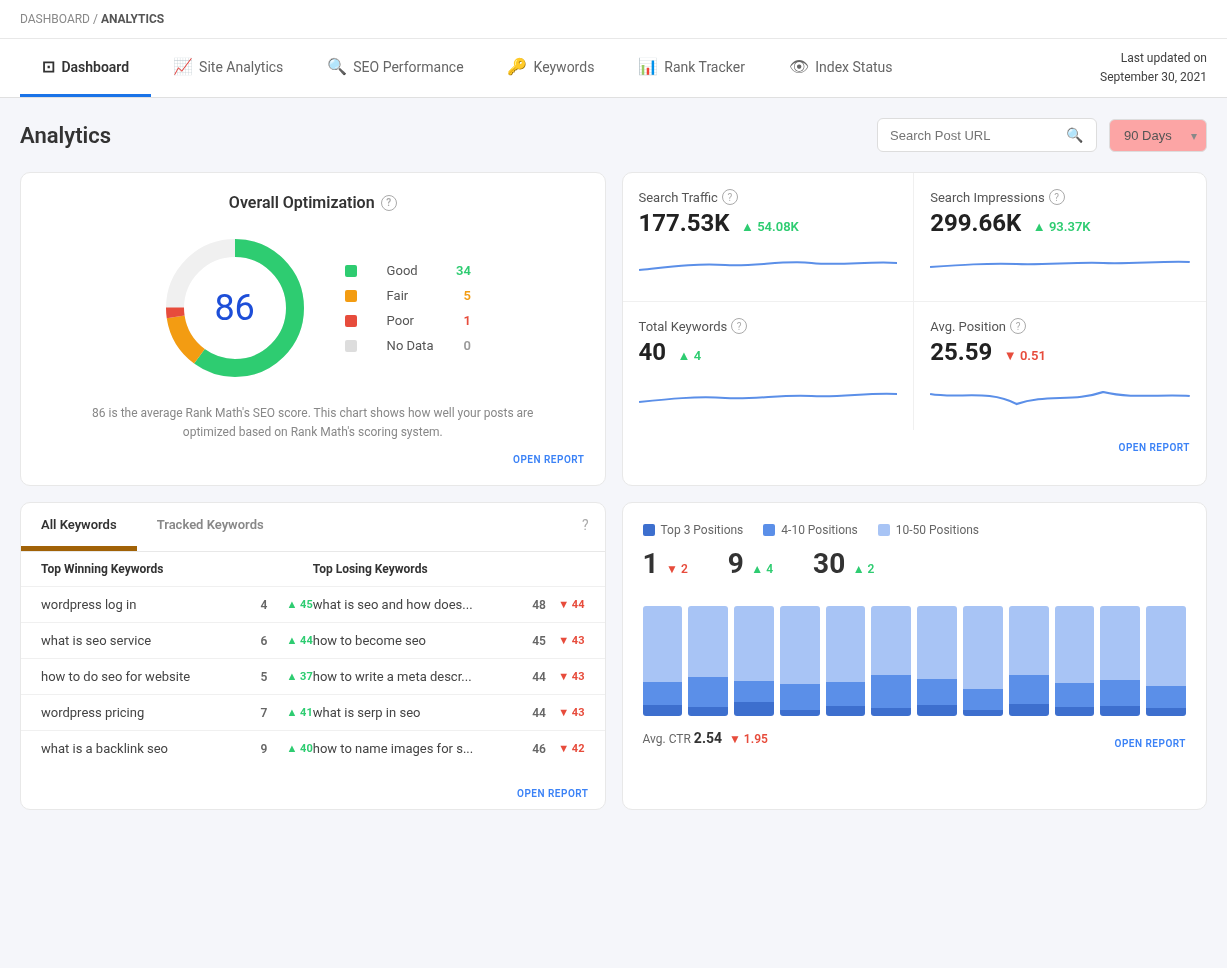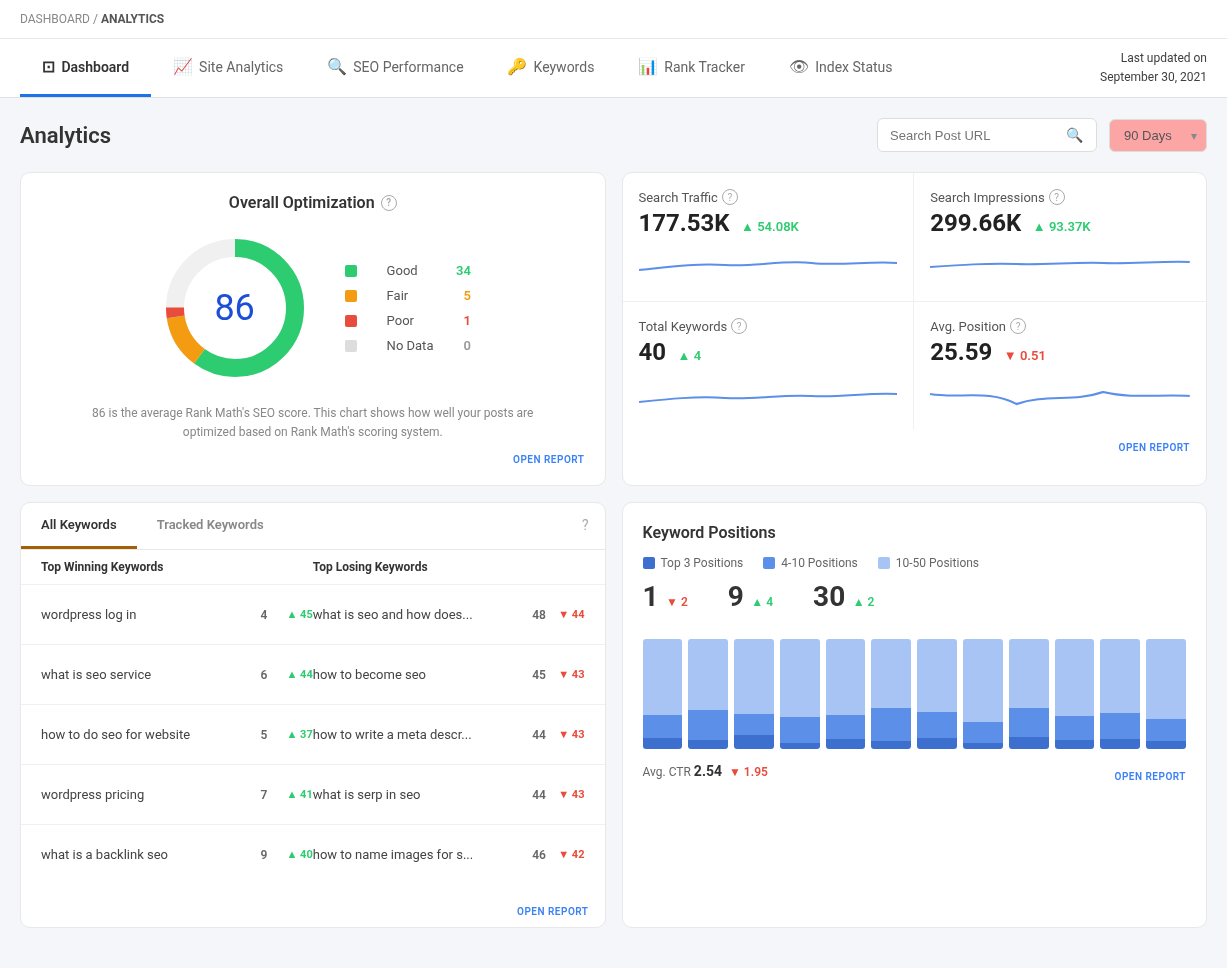--- a/index.html
+++ b/index.html
@@ -59,25 +59,25 @@
     .stat-change { display: inline-flex; align-items: center; gap: 3px; font-size: 13px; font-weight: 600; margin-left: 8px; }
     .stat-change.up { color: #2ecc71; }
     .stat-change.down { color: #e74c3c; }
     .mini-chart { height: 40px; margin-top: 8px; }
     .stat-section:nth-child(3), .stat-section:nth-child(4) { border-bottom: none; }
 
     
     .keywords-card { padding: 0; overflow: hidden; }
     .kw-tabs { display: flex; border-bottom: 1px solid #e8e8e8; }
     .kw-tab { padding: 14px 20px; font-size: 13px; font-weight: 600; color: #888; cursor: pointer; border-bottom: 3px solid transparent; }
-    .kw-tab.active { color: #333; border-bottom: 3px solid #a16207; }
+    .kw-tab.active { color: #333; border-bottom: 5px solid #a16207; }
     .kw-tab-help { margin-left: auto; padding: 14px 16px; color: #aaa; cursor: pointer; }
     .kw-header { display: grid; grid-template-columns: 1fr 1fr; padding: 10px 20px; }
     .kw-col-title { font-size: 12px; font-weight: 700; color: #333; }
-    .kw-row { display: grid; grid-template-columns: 1fr 1fr; padding: 22px 20px; border-top: 1px solid #f0f0f0; }
+    .kw-row { display: grid; grid-template-columns: 1fr 1fr; padding: 10px 20px; border-top: 1px solid #f0f0f0; }
     .kw-item { display: flex; align-items: center; gap: 6px; font-size: 13px; }
     .kw-name { color: #444; flex: 1; }
     .kw-pos { font-size: 12px; color: #666; font-weight: 600; min-width: 20px; }
     .kw-delta { font-size: 11px; font-weight: 700; display: flex; align-items: center; gap: 2px; }
     .kw-delta.up { color: #2ecc71; }
     .kw-delta.down { color: #e74c3c; }
 
     
     .kp-card {}
     .kp-title { font-size: 16px; font-weight: 600; color: #333; margin-bottom: 14px; }
@@ -347,21 +347,20 @@
       <span class="kw-delta down">▼ 42</span>
     </div>
   </div>
         </div>
       <div style="padding: 10px 16px; text-align:right;">
         <a class="open-report-link">OPEN REPORT</a>
       </div>
     </div>
 
     <div class="card kp-card">
-      <div class="kp-title">Keyword Positions</div>
       <div class="kp-legend" id="kp-legend">
           <div class="kp-legend-item">
             <span class="kp-dot" style="background:#3d6fce"></span>
             <span>Top 3 Positions</span>
           </div>
           <div class="kp-legend-item">
             <span class="kp-dot" style="background:#5b8fe8"></span>
             <span>4-10 Positions</span>
           </div>
           <div class="kp-legend-item">

